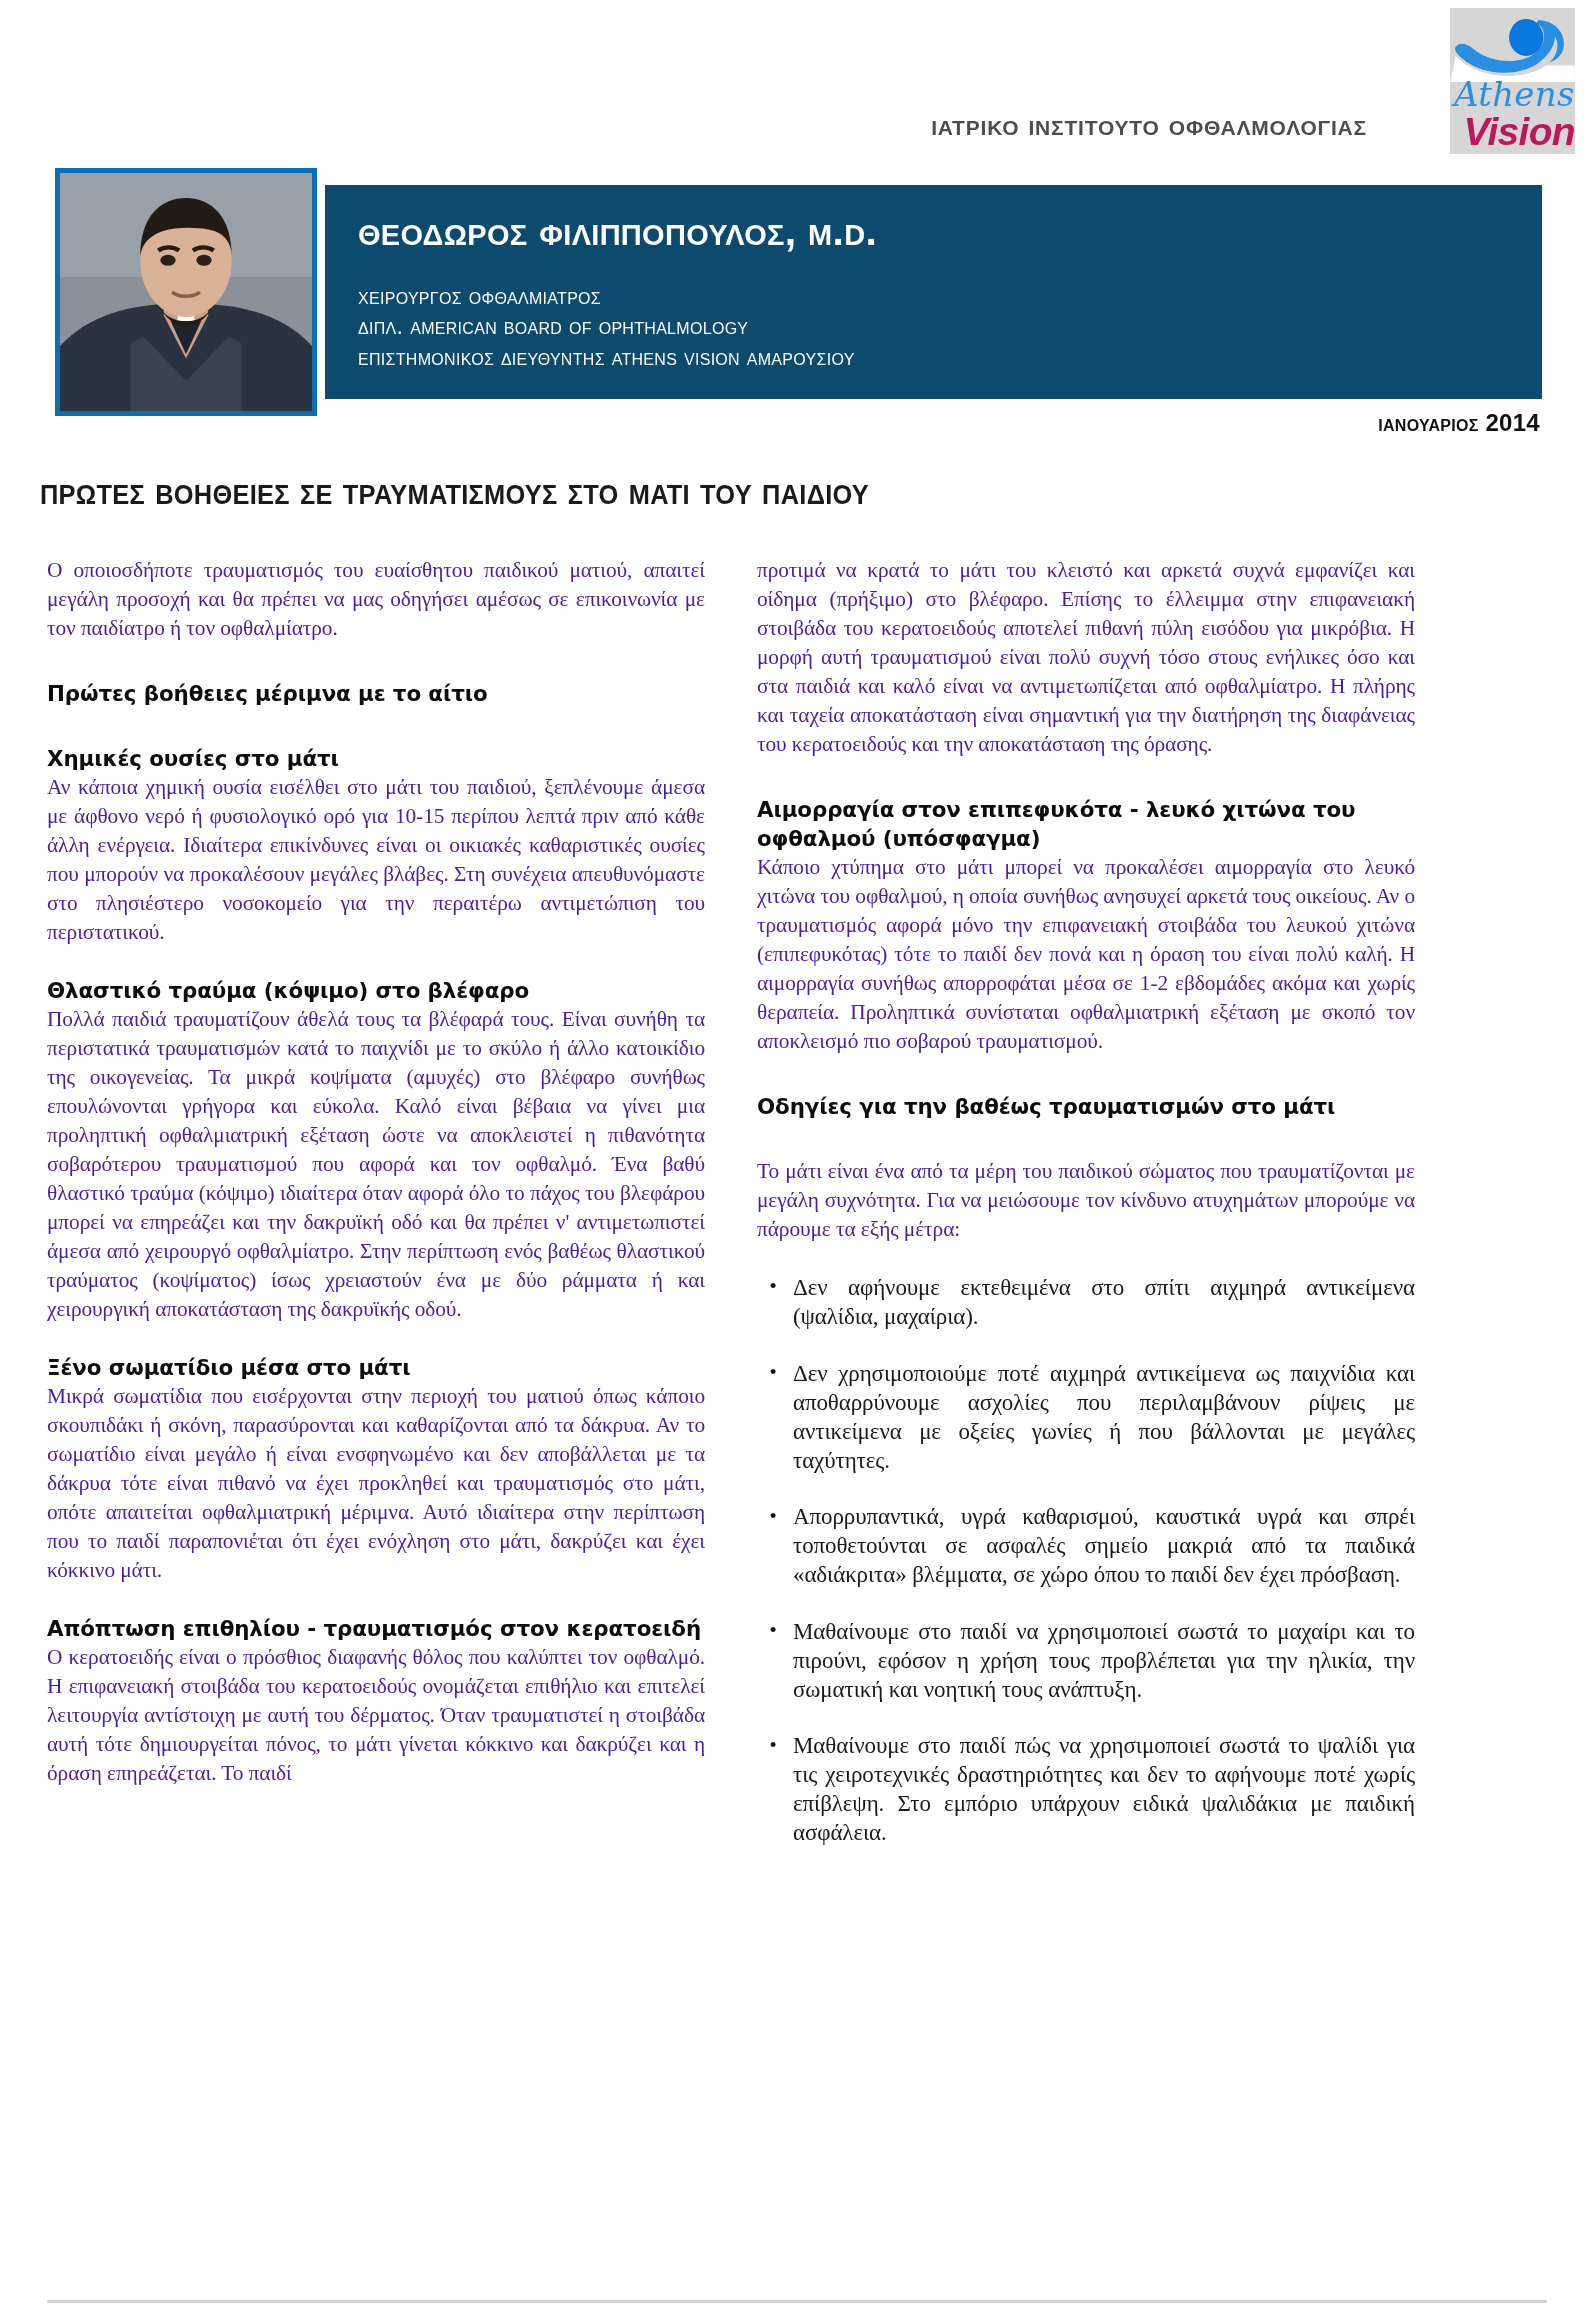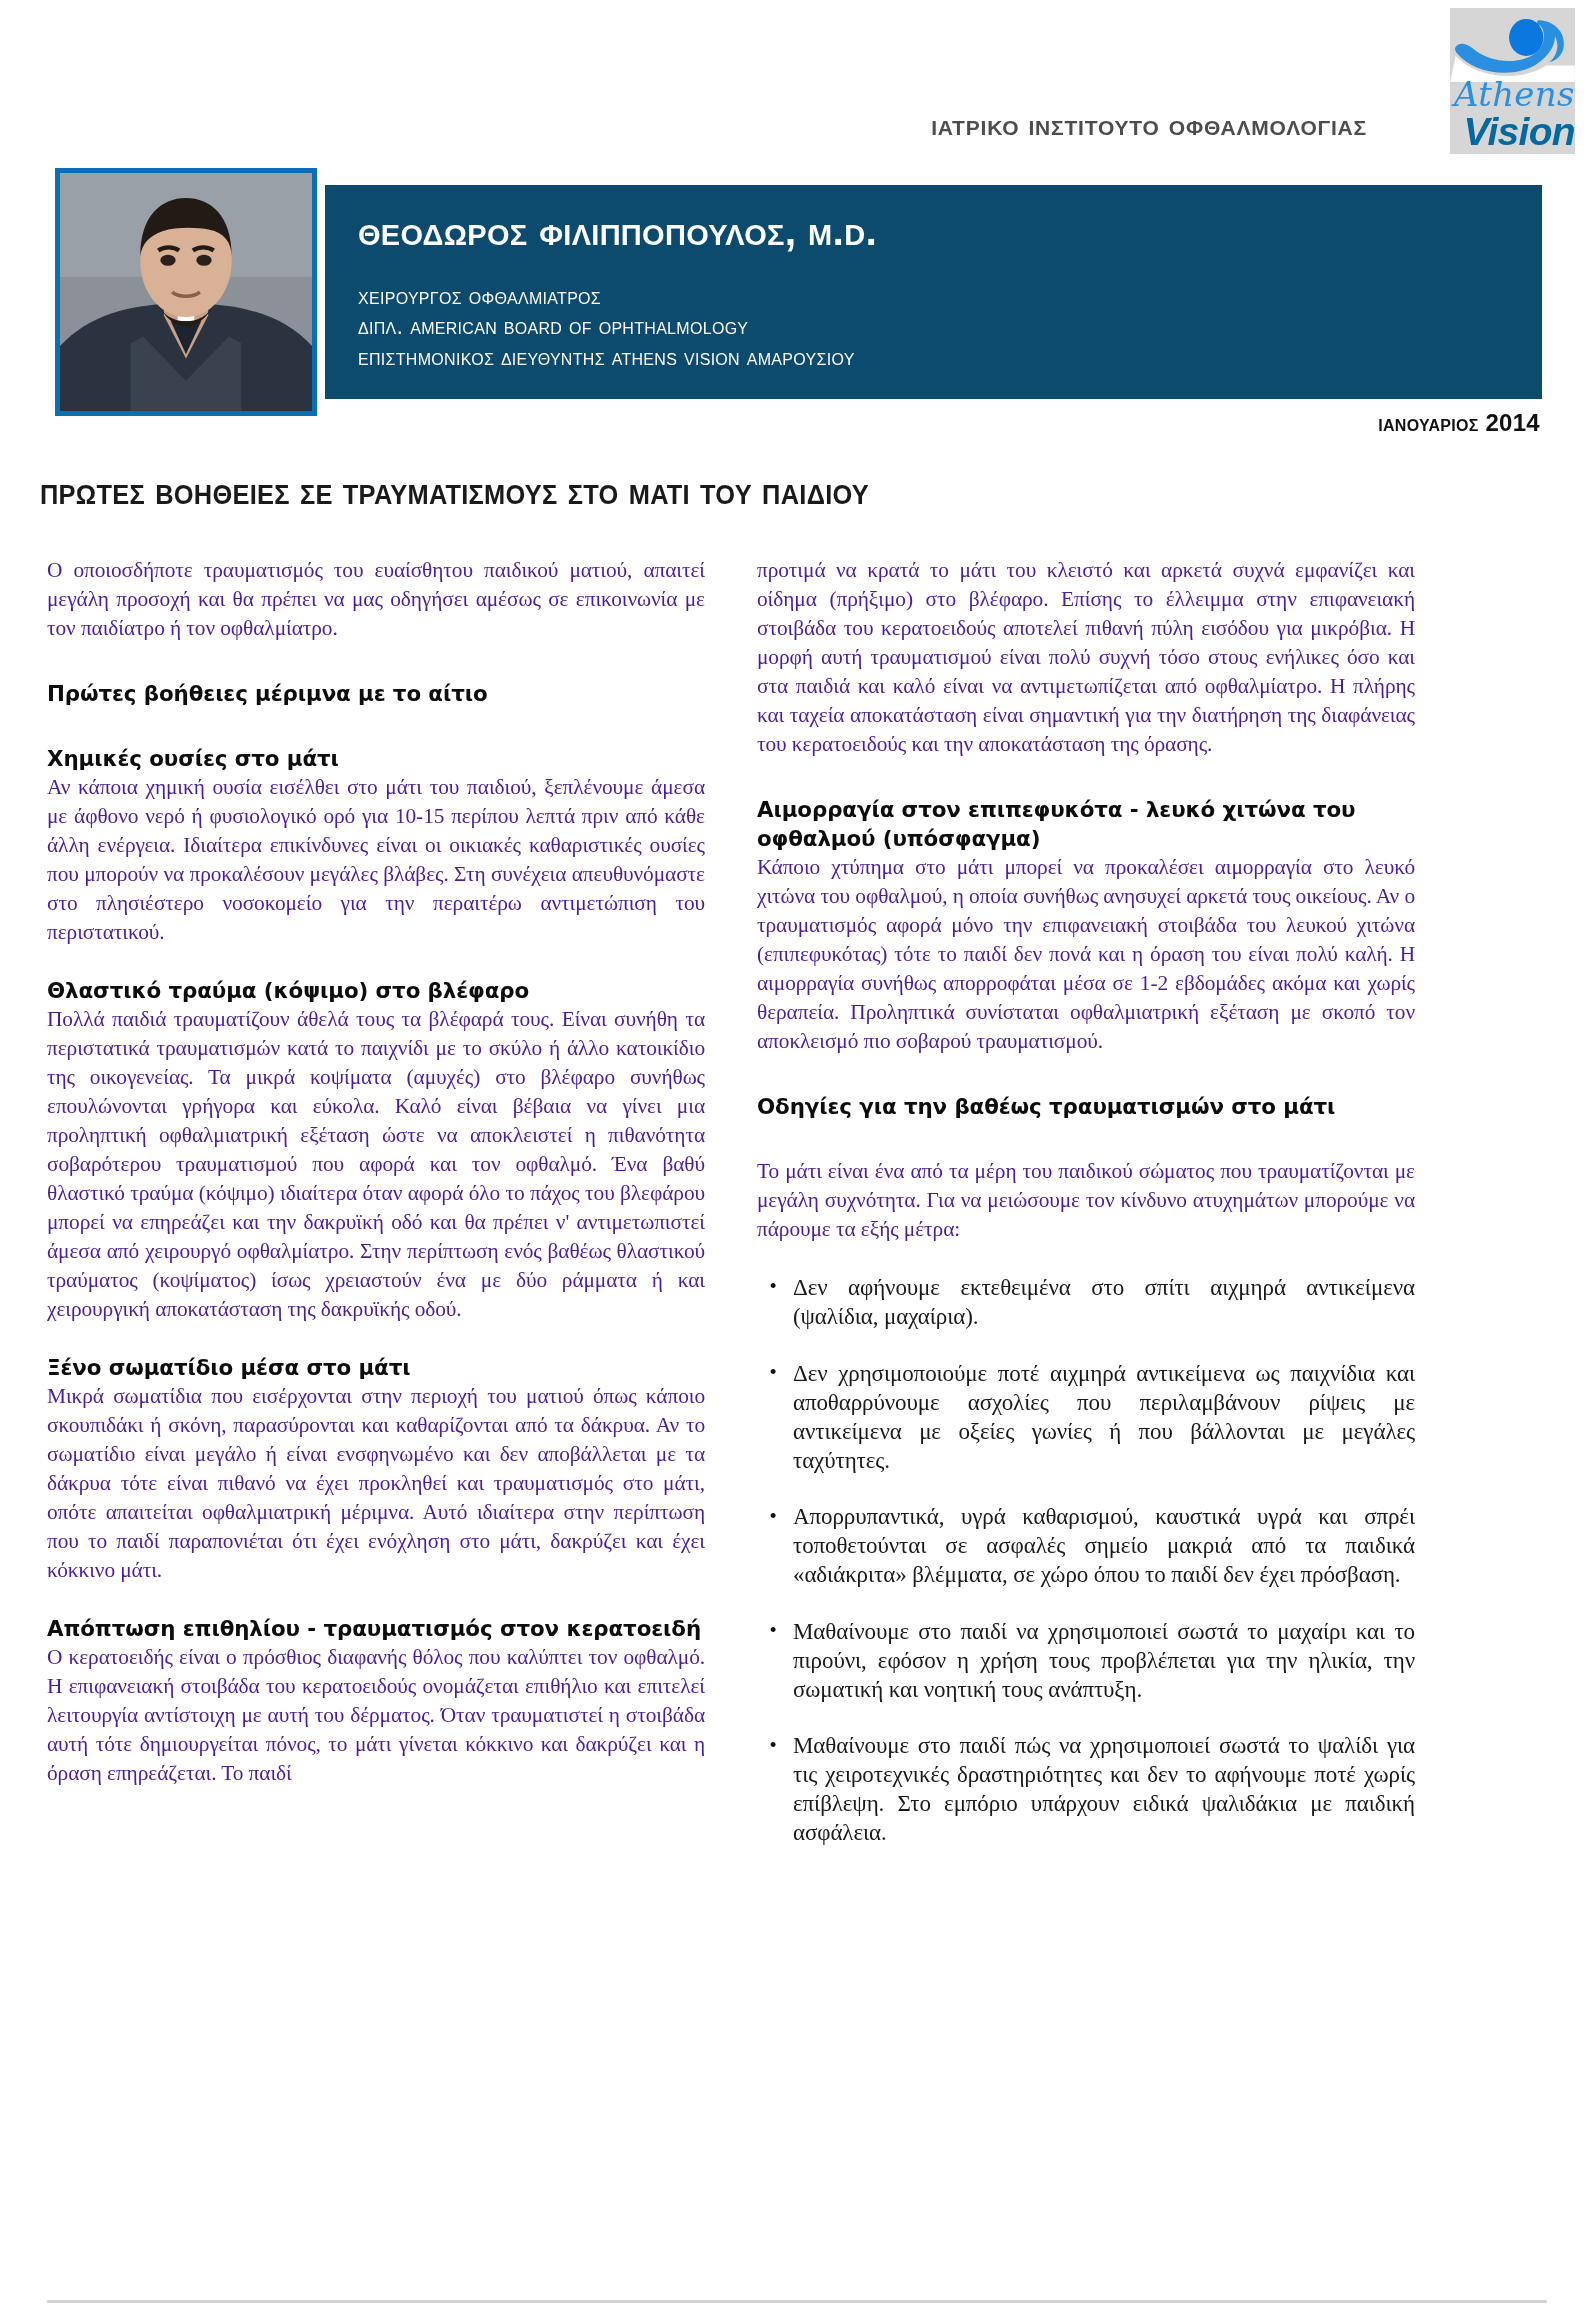--- a/index.html
+++ b/index.html
@@ -41,21 +41,21 @@
     font-family:"DejaVu Serif","Liberation Serif",serif;
     font-style:italic;font-weight:400;
     font-size:34px;color:#2a8fe0;
     letter-spacing:0.3px;
   }
   .logo-vision{
     position:absolute;left:0;top:102px;width:139px;
     text-align:center;
     font-family:"Liberation Sans",sans-serif;
     font-weight:700;font-style:italic;
-    font-size:39px;color:#0369a1;
+    font-size:39px;color:#be185d;
     letter-spacing:-0.7px;
   }
 
   
   .docrow{position:relative;height:255px;}
   .photo{
     position:absolute;left:55px;top:4.1px;
     width:262px;height:248px;
     border:5.5px solid #0b6fb4;
     background:#6a6f78;

